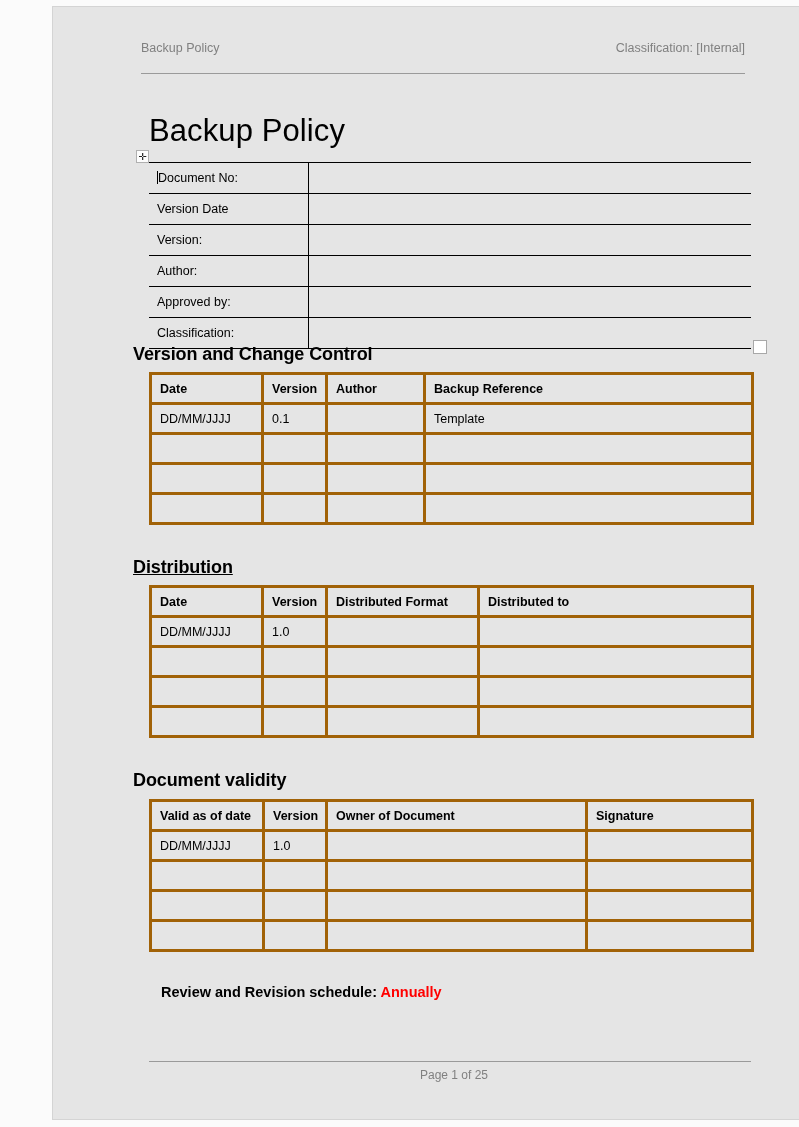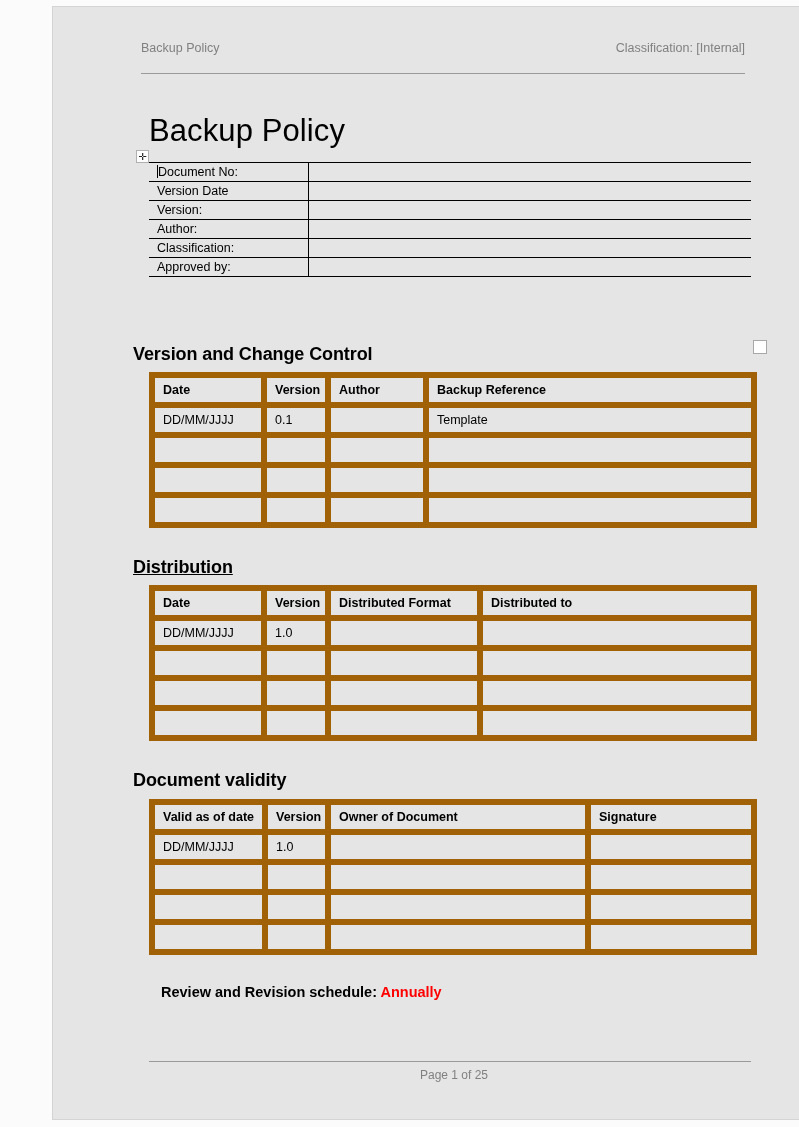--- a/index.html
+++ b/index.html
@@ -91,21 +91,21 @@
   
   .meta-table {
     position: absolute;
     left: 96px;
     top: 155px;
     width: 602px;
     border-collapse: collapse;
     table-layout: fixed;
   }
   .meta-table td {
-    height: 19px;
+    height: 31px;
     border-top: 1px solid #000;
     border-bottom: 1px solid #000;
     padding: 0 0 0 8px;
     font-size: 12.5px;
     color: #000;
     vertical-align: middle;
     box-sizing: border-box;
   }
   .meta-table tr td:first-child {
     border-right: 1px solid #000;
@@ -143,21 +143,21 @@
     width: 602px;
     border-collapse: collapse;
     table-layout: fixed;
   }
   #t-version  { top: 365px; }
   #t-distrib  { top: 578px; }
   #t-validity { top: 792px; }
 
   .grid-table th,
   .grid-table td {
-    border: 6px solid #a16207;
+    border: 3px solid #a16207;
     height: 30px;
     padding: 0 0 0 8px;
     font-size: 12.5px;
     color: #000;
     text-align: left;
     vertical-align: middle;
     box-sizing: border-box;
     font-weight: normal;
   }
   .grid-table th {
@@ -239,25 +239,25 @@
       </tr>
       <tr>
         <td>Version:</td>
         <td></td>
       </tr>
       <tr>
         <td>Author:</td>
         <td></td>
       </tr>
       <tr>
+        <td>Approved by:</td>
+        <td></td>
+      </tr>
+      <tr>
         <td>Classification:</td>
-        <td></td>
-      </tr>
-      <tr>
-        <td>Approved by:</td>
         <td></td>
       </tr>
     </tbody>
   </table>
 
   <div class="table-resize-handle"></div>
 
   <div class="section-heading" id="h-version">Version and Change Control</div>
   <table class="grid-table" id="t-version">
     <colgroup>

